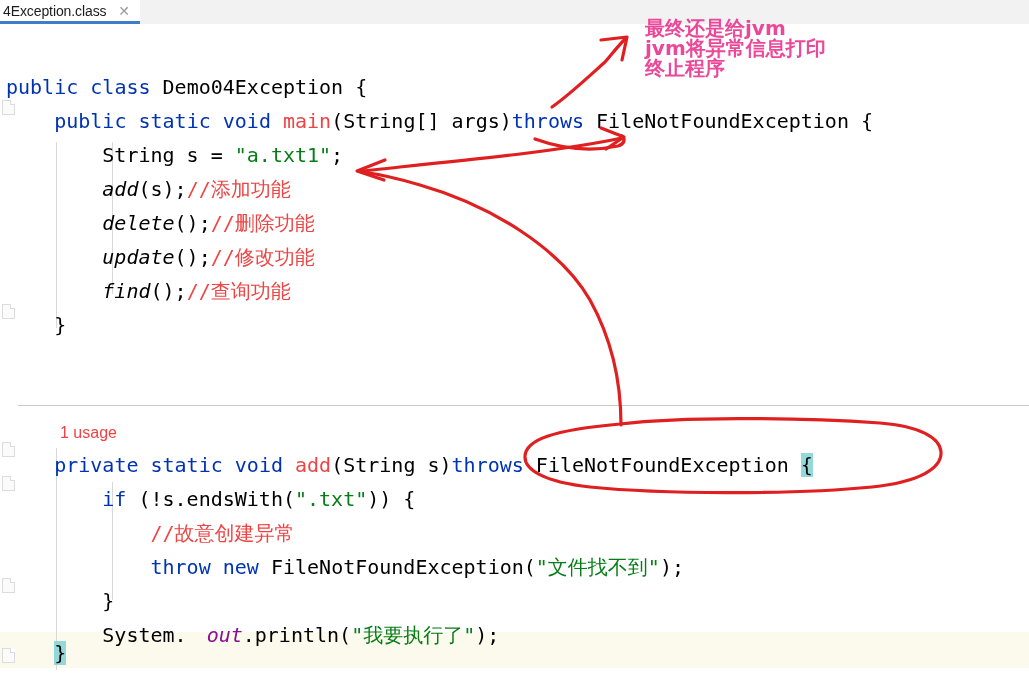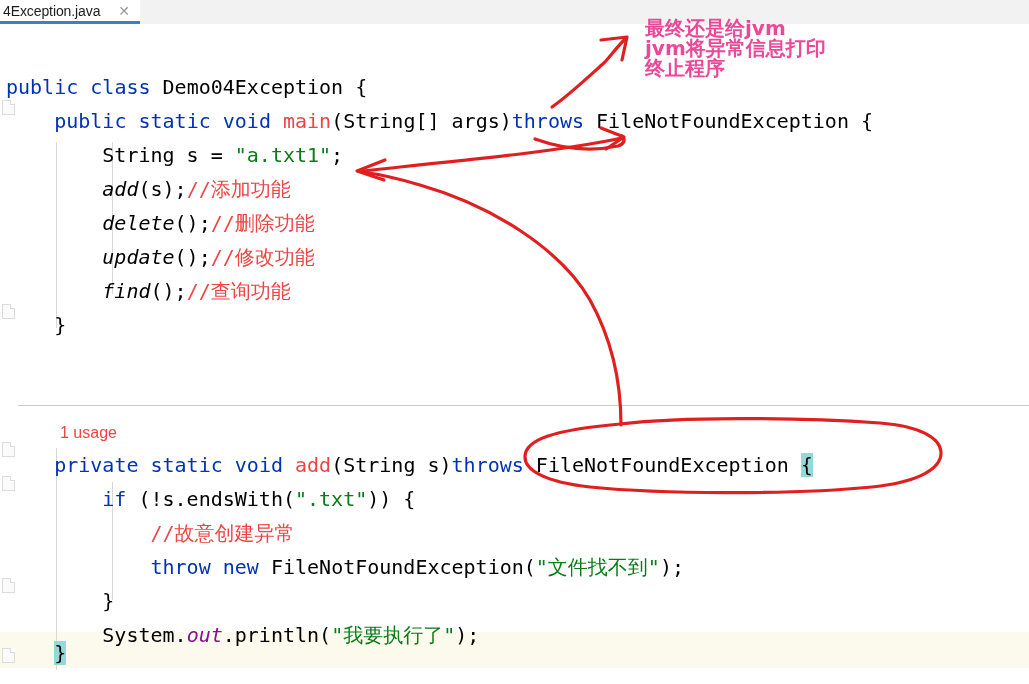--- a/index.html
+++ b/index.html
@@ -75,21 +75,21 @@
     padding-left: 6px;
     white-space: pre;
   }
 
   
   .kw      { color: #0033b3; }
   .str     { color: #067d17; }
   .cmt-cn  { color: #ef4444; }
   .plain   { color: #000000; }
   .mth     { color: #ef4444; }
-  .fld     { color: #871094; font-style: italic; }
+  .fld     { color: #871094; font-style: italic; margin-left: 20px; }
   .itl     { font-style: italic; }
   .brkt-hl { background: #93d9d9; }
 
   
   #member-separator {
     position: absolute;
     left: 18px; top: 381px;
     width: 1011px; height: 1px;
     background: #c9c9c9;
   }
@@ -158,21 +158,21 @@
     left: 0; top: 0;
     width: 1029px; height: 684px;
     pointer-events: none;
   }
 </style>
 </head>
 <body>
 
 <div id="tabbar">
   <div id="tab-file">
-    <span class="tab-label">4Exception.java</span>
+    <span class="tab-label">4Exception.class</span>
     <span class="tab-close">✕</span>
   </div>
 </div>
 
 <div id="editor">
 
   <div id="caret-line"></div>
 
   <div class="indent-guide" style="left:56px; top:118px; height:186px;"></div>
   <div class="indent-guide" style="left:112px; top:118px; height:152px;"></div>

